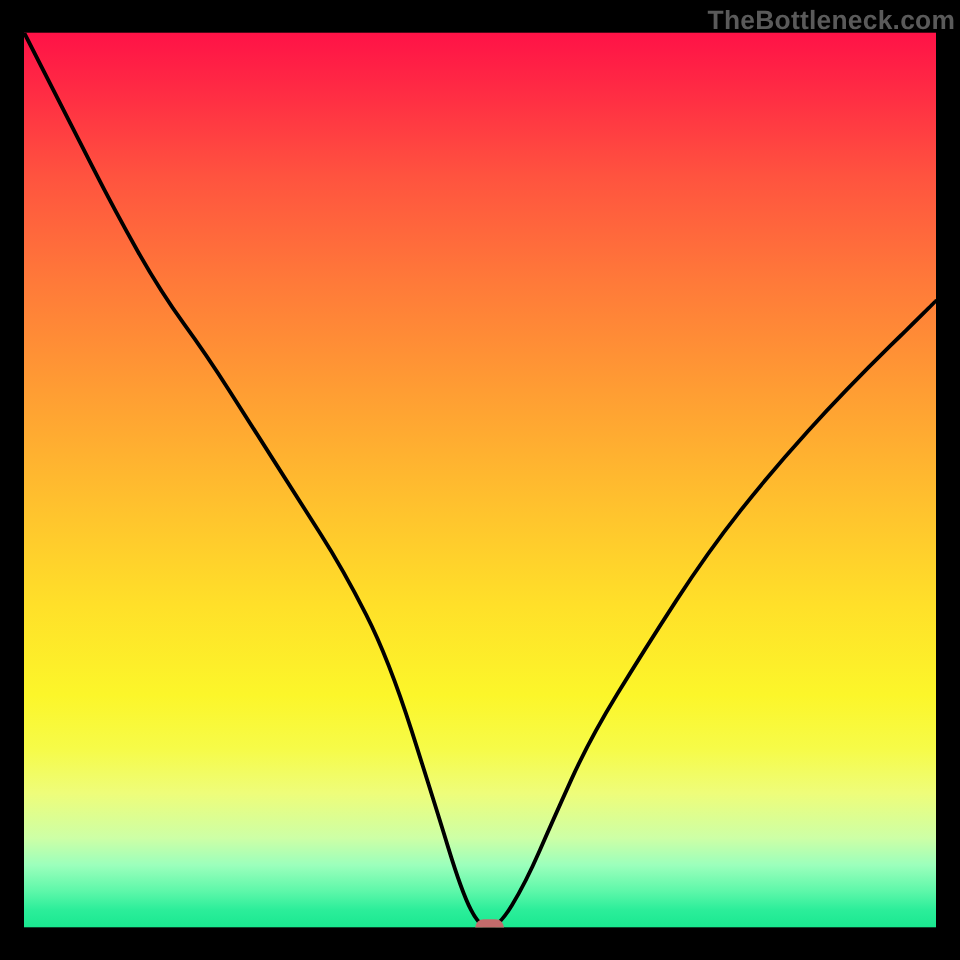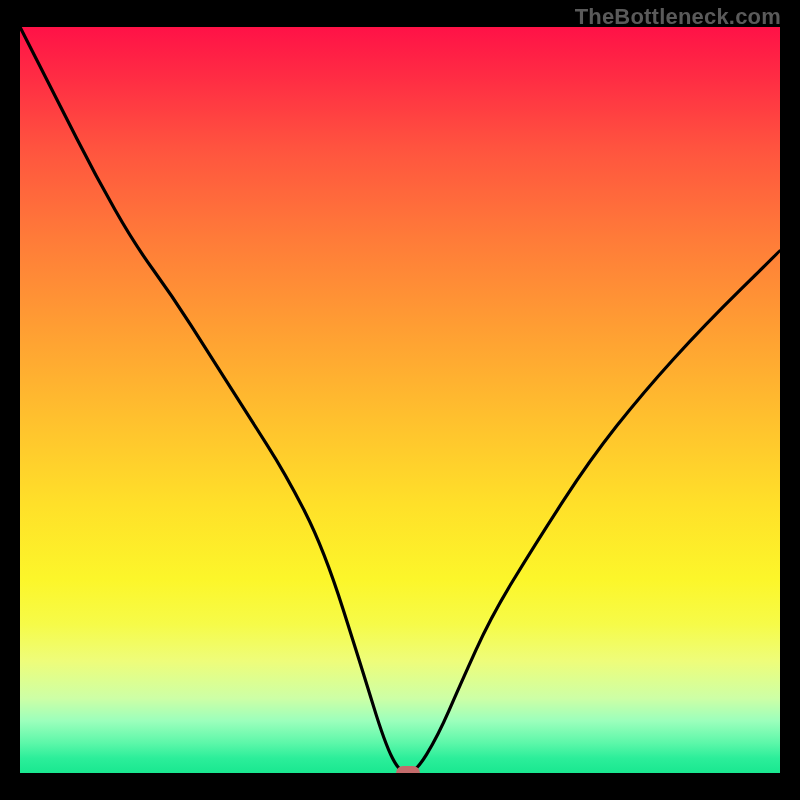--- a/index.html
+++ b/index.html
@@ -13,21 +13,21 @@
   }
   .frame {
     position: relative;
     width: 800px;
     height: 800px;
     background: #000;
   }
   .watermark {
     position: absolute;
     top: 4px;
-    right: 19px;
+    right: 4px;
     color: #5a5a5a;
     font-size: 22px;
     font-weight: 600;
     letter-spacing: 0.2px;
     z-index: 5;
   }
   .plot {
     position: absolute;
     left: 20px;
     top: 27px;

